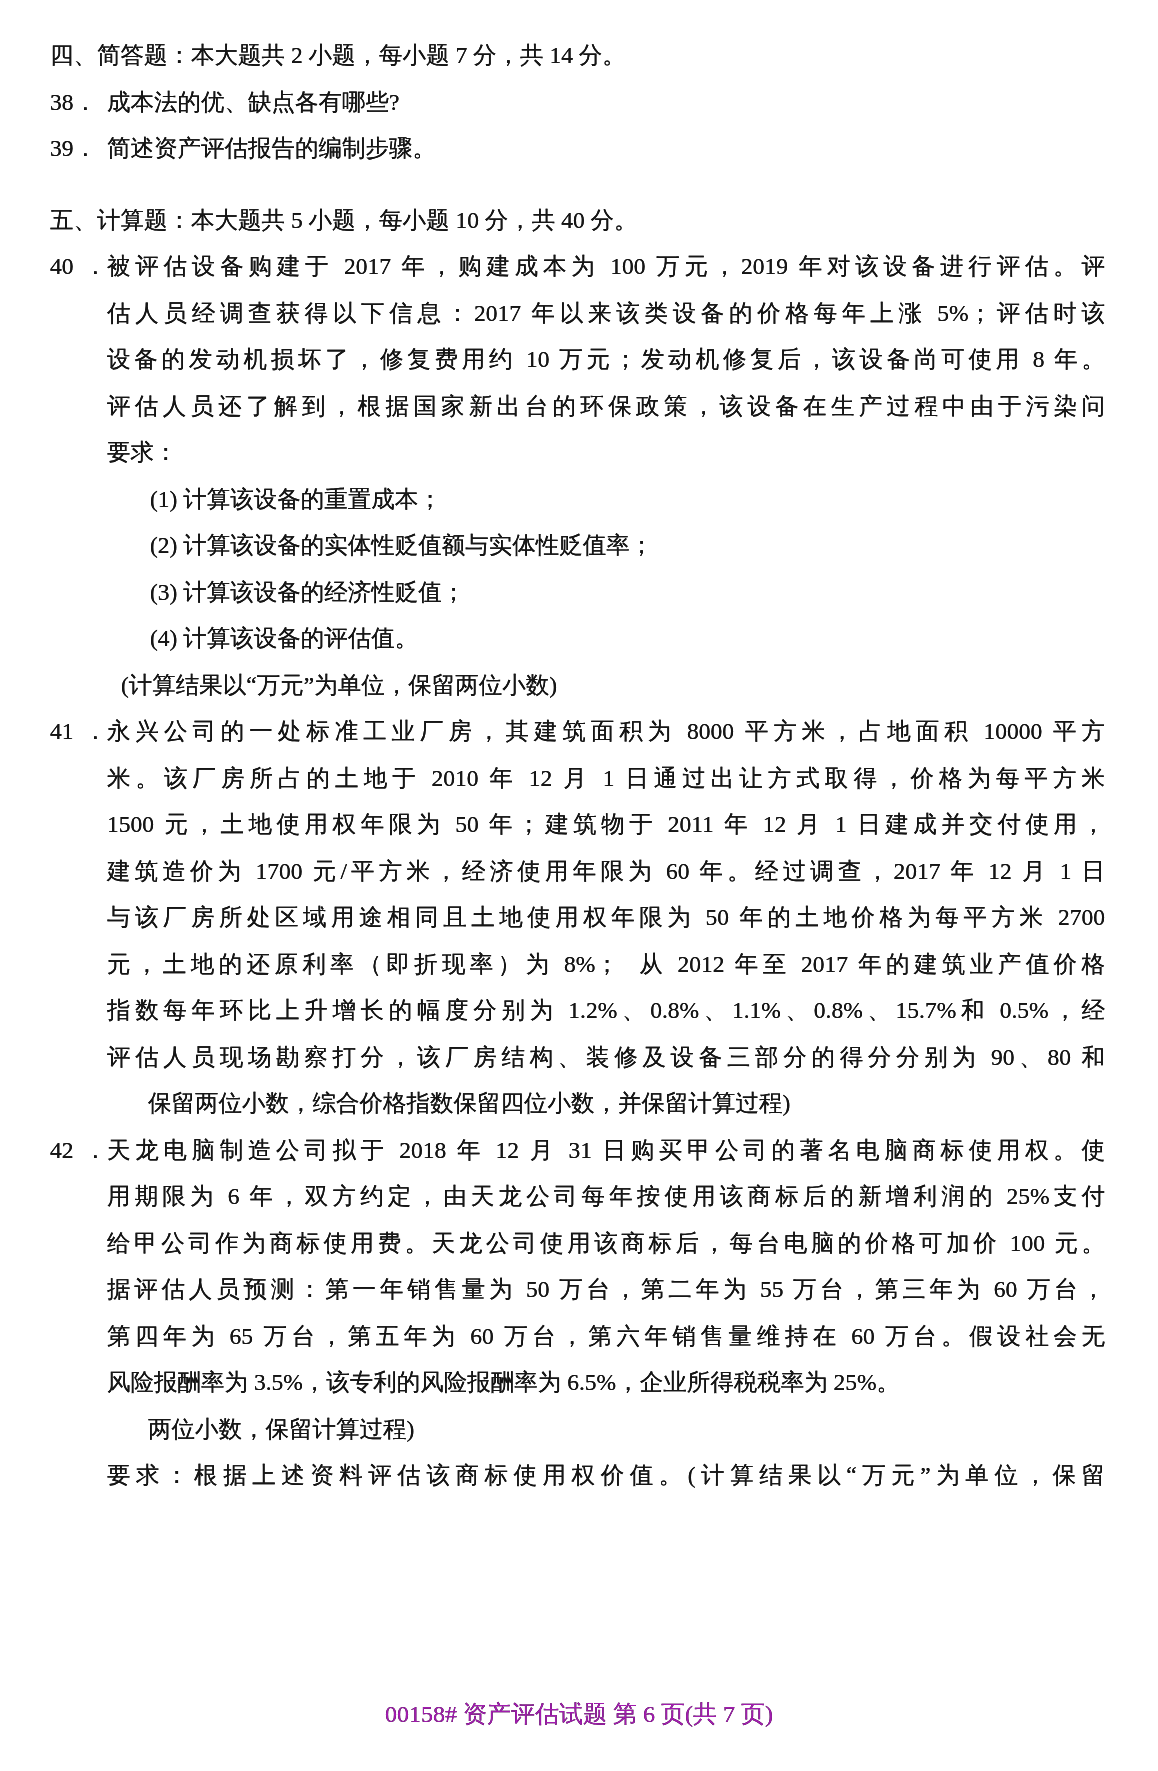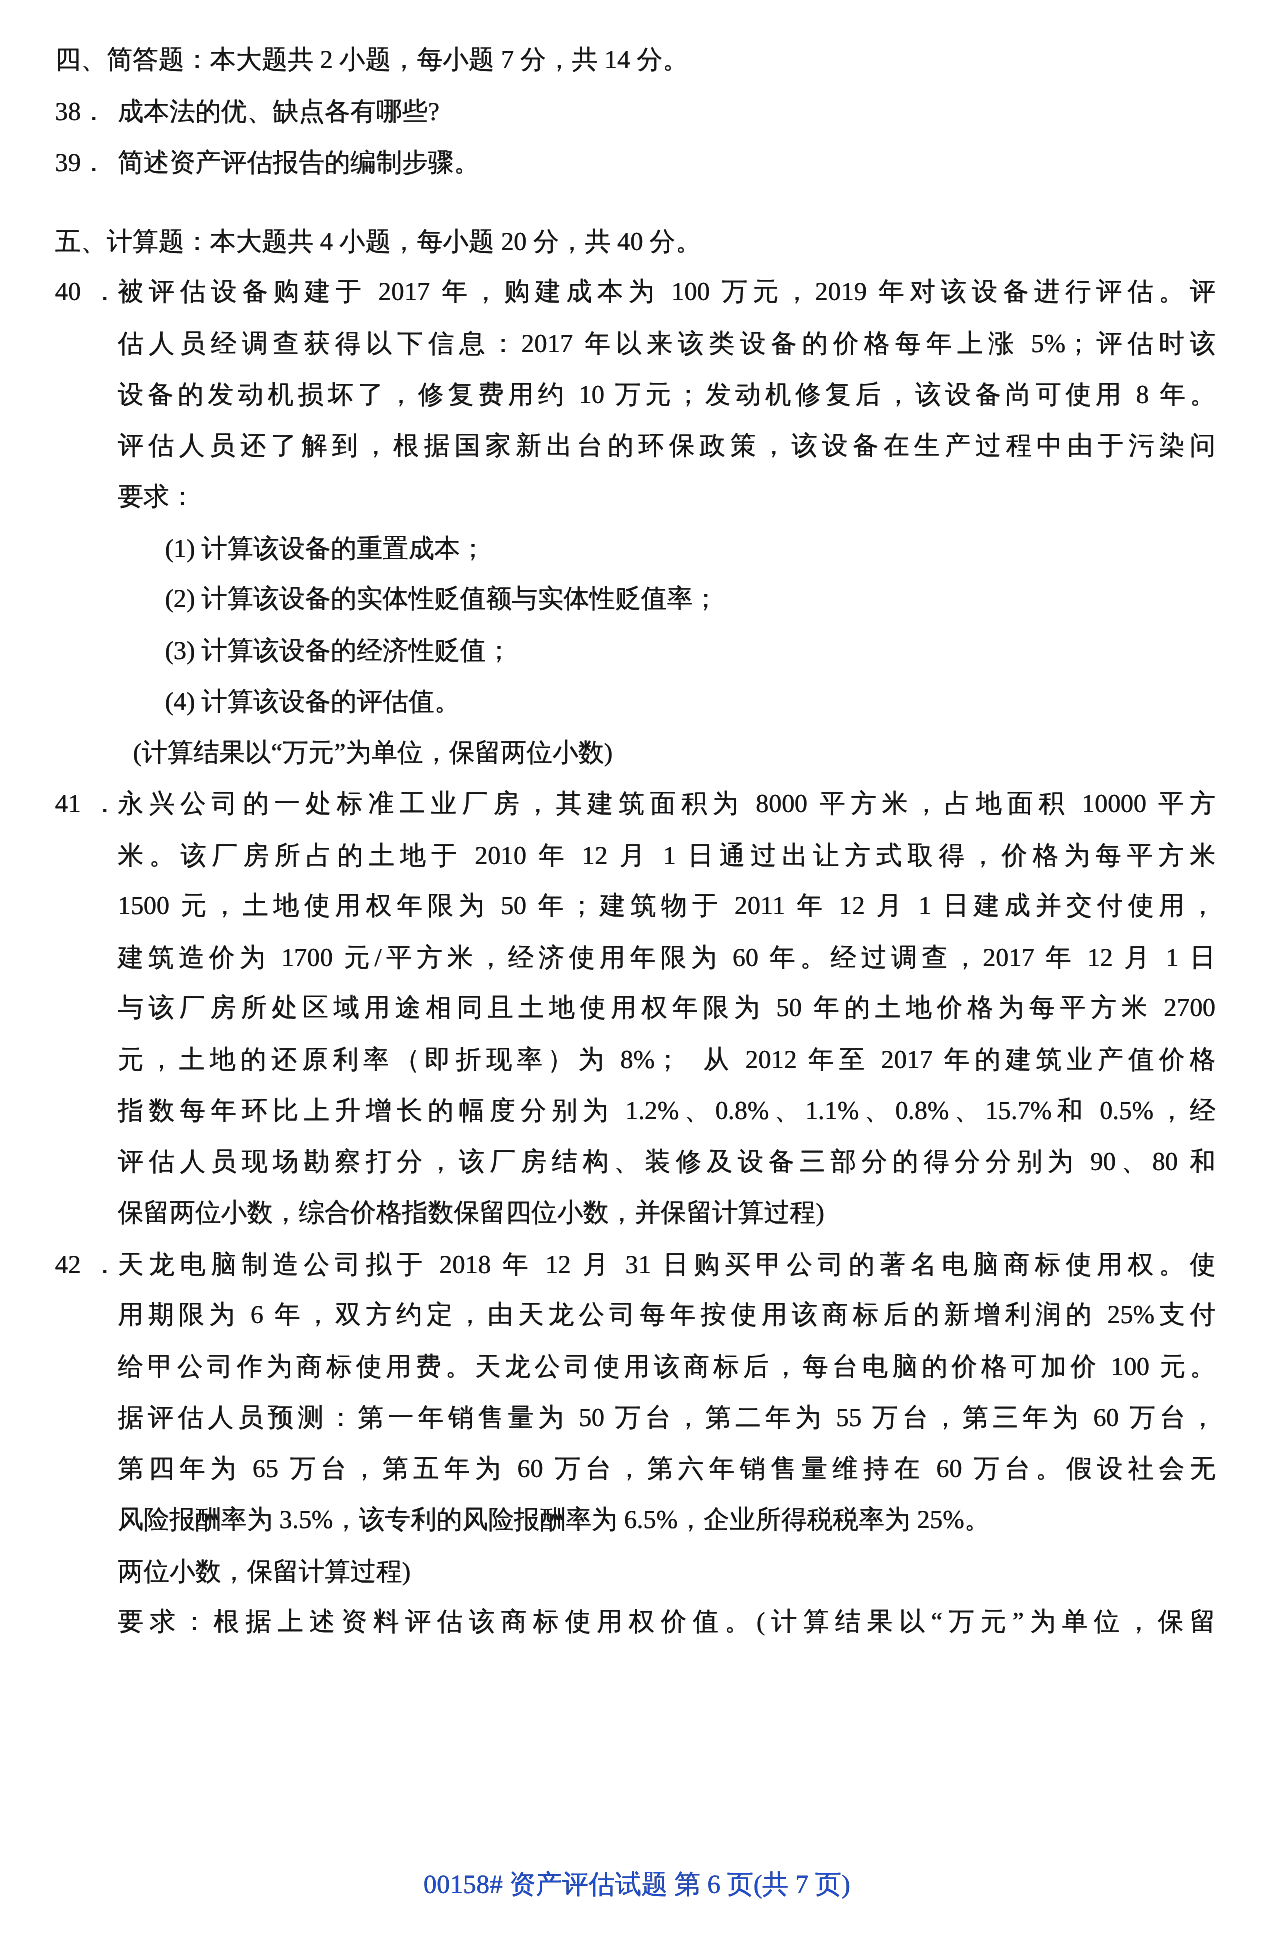--- a/index.html
+++ b/index.html
@@ -26,52 +26,52 @@
     font-size: 23.5px;
     line-height: 46.5px;
     white-space: pre-wrap;
     text-shadow: 0 0 0.5px #000;
   }
   .heading { margin-left: 0; }
   .sec-gap { margin-top: 25px; }
   .ind-body { margin-left: 57px; }
   .ind-sub  { margin-left: 100px; }
   .ind-note { margin-left: 71px; }
-  .ind-cont { margin-left: 57px; }
+  .ind-cont { margin-left: 98px; }
   .full {
     text-align: justify;
     text-align-last: justify;
   }
   .qnum {
     position: absolute;
     left: -57px;
     top: 0;
     width: 57px;
     white-space: nowrap;
   }
   .footer {
     position: absolute;
     left: 0;
     top: 1698px;
     width: 1158px;
     text-align: center;
     font-size: 24px;
     line-height: 32px;
-    color: #1d4ed8;
+    color: #a21caf;
     text-shadow: 0 0 0.5px #000;
   }
 </style>
 </head>
 <body>
 
 <div id="doc">
     <div class="line heading">四、简答题：本大题共 2 小题，每小题 7 分，共 14 分。</div>
     <div class="line ind-body"><span class="qnum">38．</span><span>成本法的优、缺点各有哪些?</span></div>
     <div class="line ind-body"><span class="qnum">39．</span><span>简述资产评估报告的编制步骤。</span></div>
-    <div class="line heading sec-gap">五、计算题：本大题共 4 小题，每小题 20 分，共 40 分。</div>
+    <div class="line heading sec-gap">五、计算题：本大题共 5 小题，每小题 10 分，共 40 分。</div>
     <div class="line ind-body full"><span class="qnum">40．</span><span>被评估设备购建于 2017 年，购建成本为 100 万元，2019 年对该设备进行评估。评</span></div>
     <div class="line ind-body full">估人员经调查获得以下信息：2017 年以来该类设备的价格每年上涨 5%；评估时该</div>
     <div class="line ind-body full">设备的发动机损坏了，修复费用约 10 万元；发动机修复后，该设备尚可使用 8 年。</div>
     <div class="line ind-body full">评估人员还了解到，根据国家新出台的环保政策，该设备在生产过程中由于污染问</div>
     <div class="line ind-body">要求：</div>
     <div class="line ind-sub">(1) 计算该设备的重置成本；</div>
     <div class="line ind-sub">(2) 计算该设备的实体性贬值额与实体性贬值率；</div>
     <div class="line ind-sub">(3) 计算该设备的经济性贬值；</div>
     <div class="line ind-sub">(4) 计算该设备的评估值。</div>
     <div class="line ind-note">(计算结果以“万元”为单位，保留两位小数)</div>

